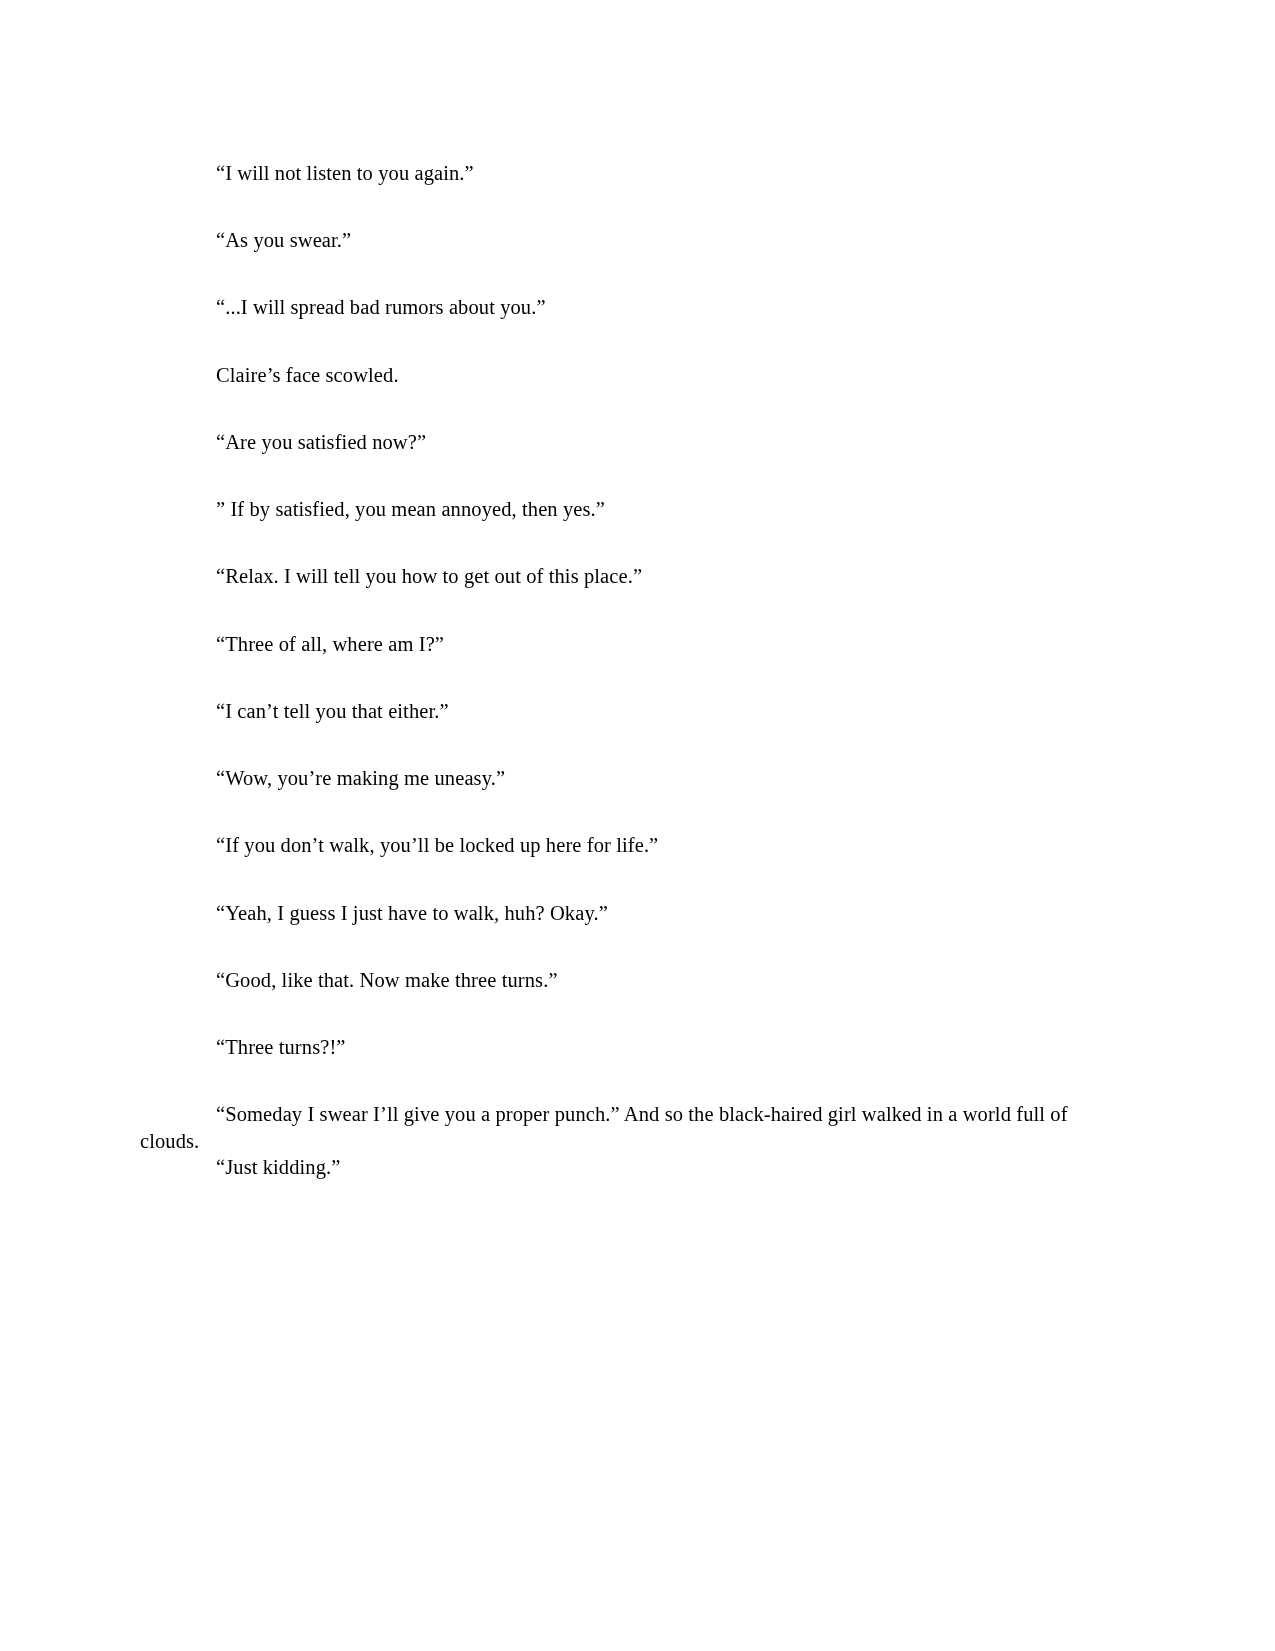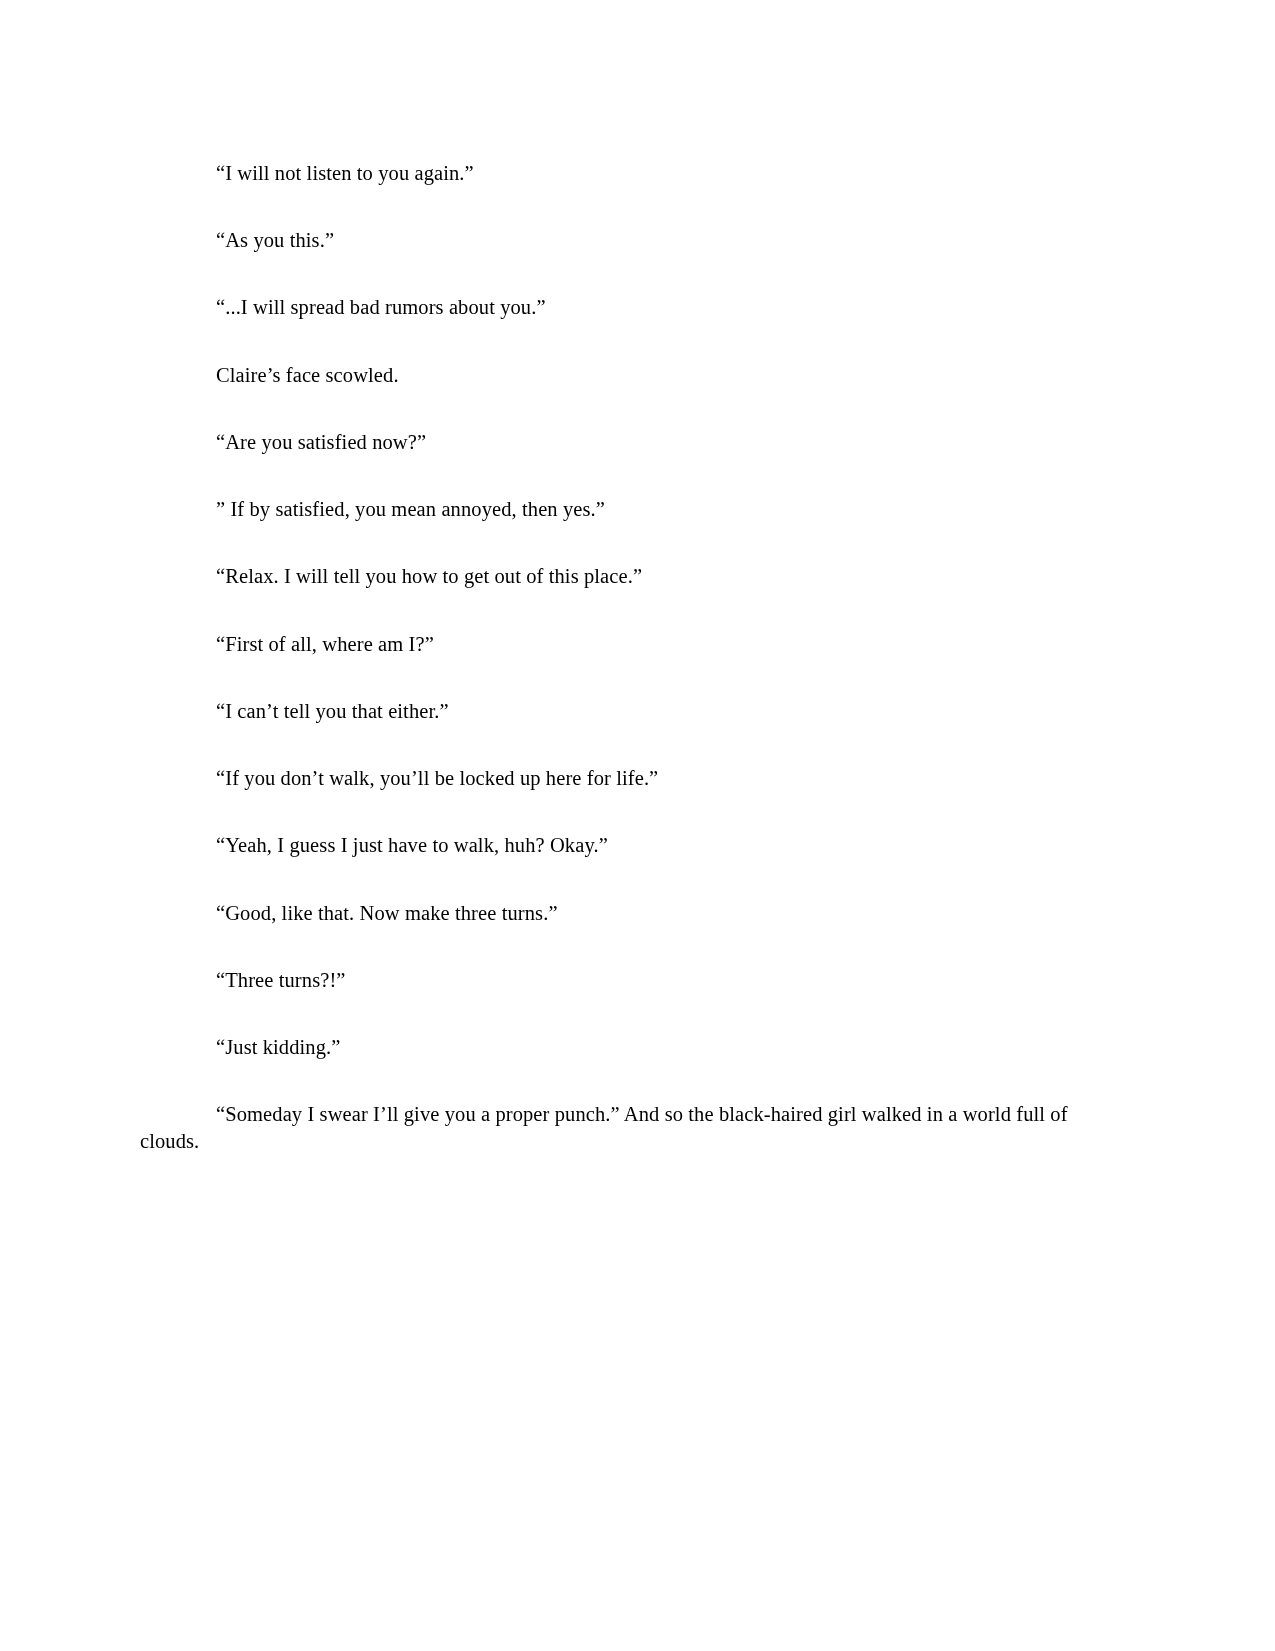--- a/index.html
+++ b/index.html
@@ -39,28 +39,29 @@
   .para.wrap {
     text-indent: 76px;
   }
 </style>
 </head>
 <body>
 
 <div class="page">
   <div class="doc-body">
     <p class="para">“I will not listen to you again.”</p>
-    <p class="para">“As you this.”</p>
+    <p class="para">“As you swear.”</p>
     <p class="para">“...I will spread bad rumors about you.”</p>
     <p class="para">Claire’s face scowled.</p>
     <p class="para">“Are you satisfied now?”</p>
     <p class="para">” If by satisfied, you mean annoyed, then yes.”</p>
     <p class="para">“Relax. I will tell you how to get out of this place.”</p>
-    <p class="para">“First of all, where am I?”</p>
+    <p class="para">“Three of all, where am I?”</p>
     <p class="para">“I can’t tell you that either.”</p>
+    <p class="para">“Wow, you’re making me uneasy.”</p>
     <p class="para">“If you don’t walk, you’ll be locked up here for life.”</p>
     <p class="para">“Yeah, I guess I just have to walk, huh? Okay.”</p>
     <p class="para">“Good, like that. Now make three turns.”</p>
     <p class="para">“Three turns?!”</p>
+    <p class="para wrap last">“Someday I swear I’ll give you a proper punch.” And so the black-haired girl walked in a world full of clouds.</p>
     <p class="para">“Just kidding.”</p>
-    <p class="para wrap last">“Someday I swear I’ll give you a proper punch.” And so the black-haired girl walked in a world full of clouds.</p>
   </div>
 </div>
 
 </body></html>

